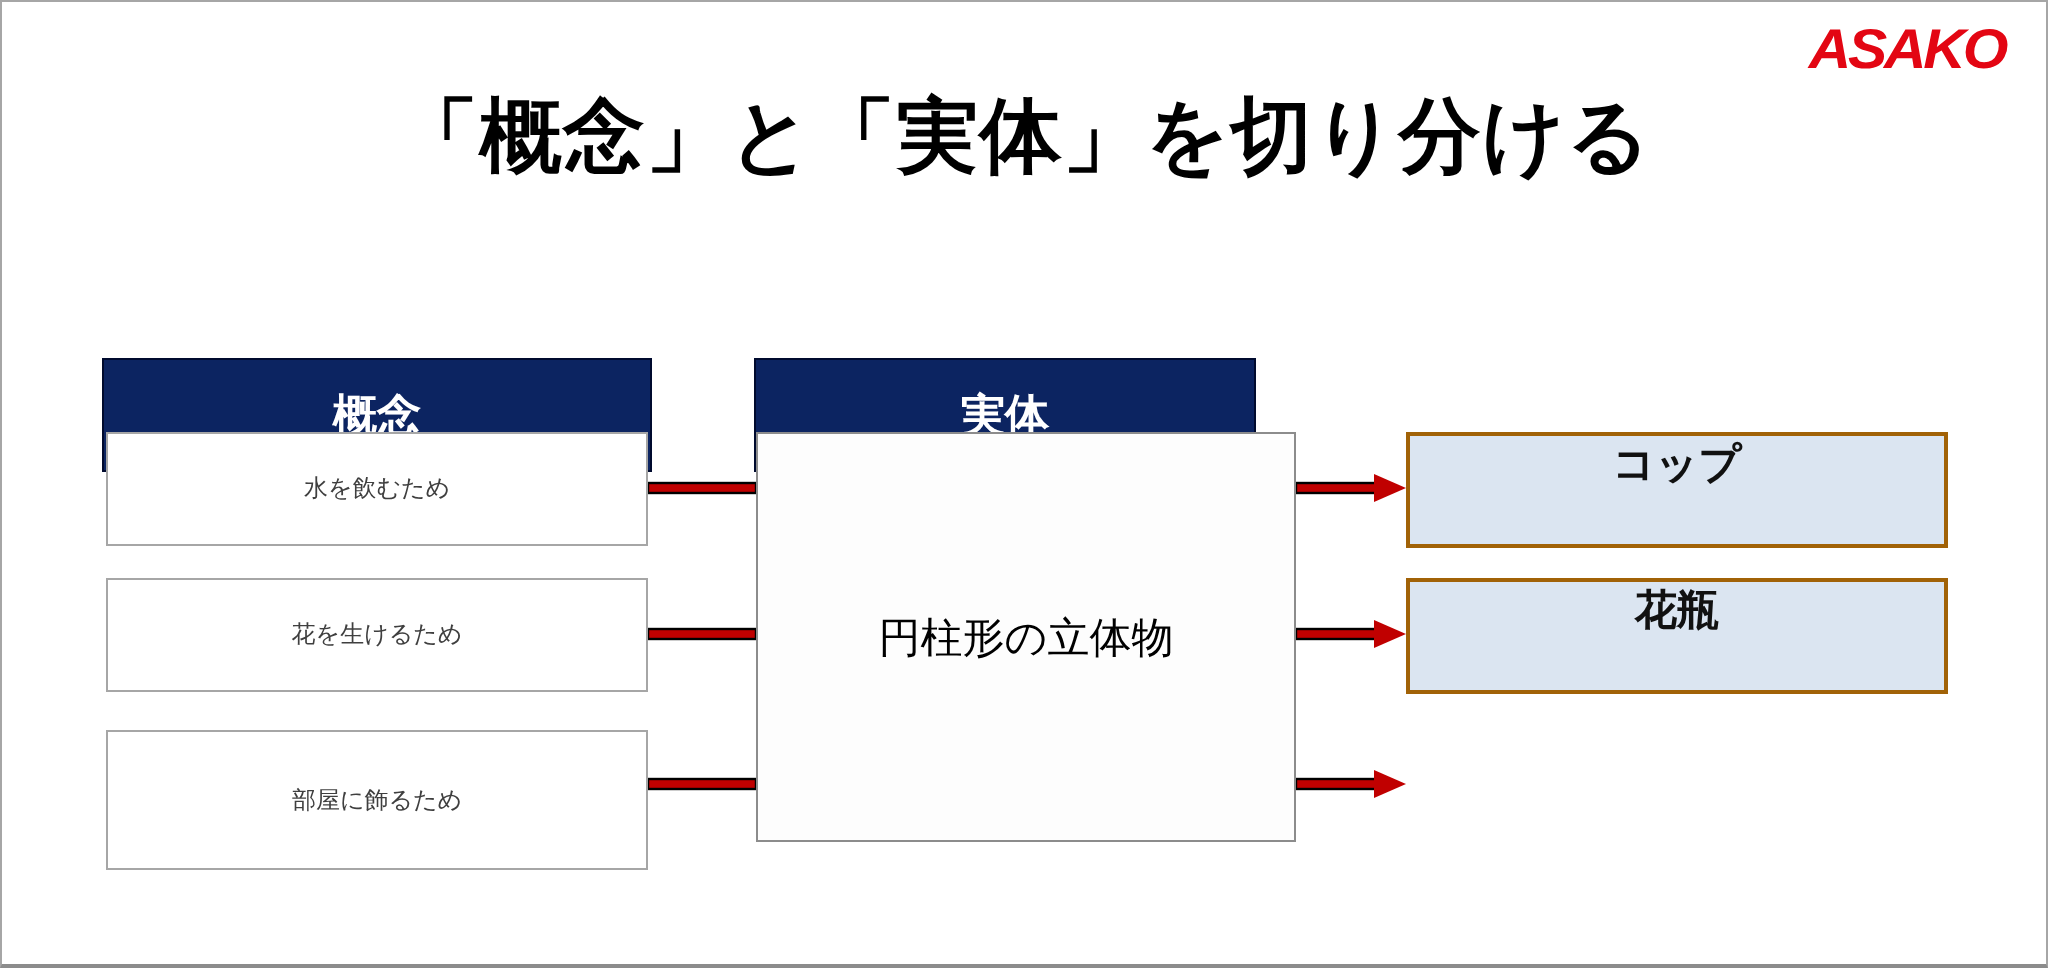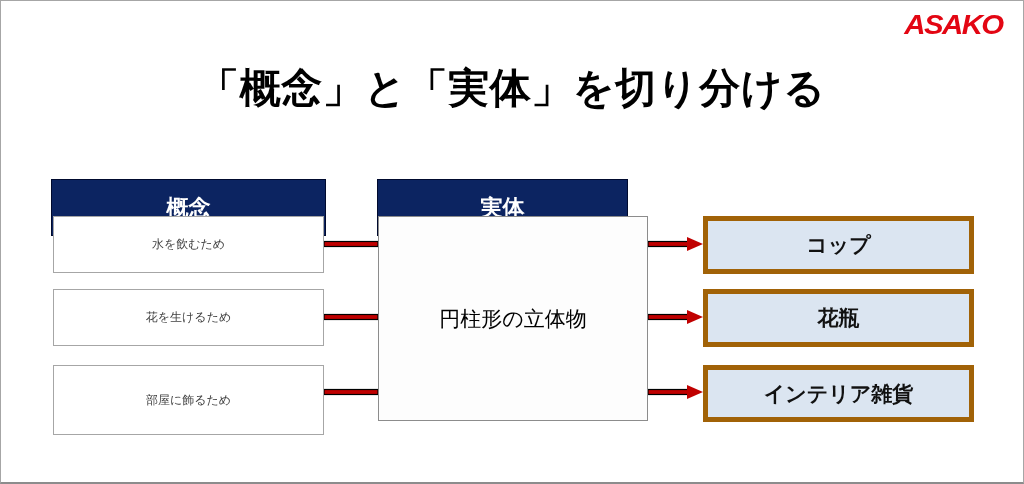--- a/index.html
+++ b/index.html
@@ -32,21 +32,20 @@
   .title {
     position: absolute;
     top: 40px;
     left: 0;
     width: 100%;
     text-align: center;
     font-size: 41px;
     font-weight: 900;
     color: #000000;
     letter-spacing: 0.5px;
-    margin-top: 20px;
   }
 
   .hdr-box {
     position: absolute;
     top: 141px;
     height: 57px;
     background: #0c2461;
     border: 1px solid #000a2e;
     display: flex;
     align-items: center;
@@ -92,23 +91,22 @@
     font-weight: 400;
     color: #000000;
   }
 
   .result-box {
     position: absolute;
     left: 702px;
     width: 271px;
     height: 58px;
     background: #dbe5f1;
-    border: 5px solid #a16207;
+    border: 2px solid #a16207;
     display: flex;
-    align-items: center;
     justify-content: center;
     font-size: 21px;
     font-weight: 700;
     color: #111111;
   }
   .rrow1 { top: 215px; }
   .rrow2 { top: 288px; }
   .rrow3 { top: 364px; height: 57px; }
 
   .conn, .arr { position: absolute; display: block; }
@@ -146,23 +144,20 @@
   <div class="middle-box">
     <span>円柱形の立体物</span>
   </div>
 
   <div class="result-box rrow1">
     <span>コップ</span>
   </div>
   <div class="result-box rrow2">
     <span>花瓶</span>
   </div>
-  <div class="result-box rrow3">
-    <span>インテリア雑貨</span>
-  </div>
 
   <svg class="conn c1" width="54" height="10" viewBox="0 0 54 10">
     <rect x="0" y="2.5" width="54" height="5" fill="#c00000" stroke="#000000" stroke-width="1.2"></rect>
   </svg>
   <svg class="conn c2" width="54" height="10" viewBox="0 0 54 10">
     <rect x="0" y="2.5" width="54" height="5" fill="#c00000" stroke="#000000" stroke-width="1.2"></rect>
   </svg>
   <svg class="conn c3" width="54" height="10" viewBox="0 0 54 10">
     <rect x="0" y="2.5" width="54" height="5" fill="#c00000" stroke="#000000" stroke-width="1.2"></rect>
   </svg>

